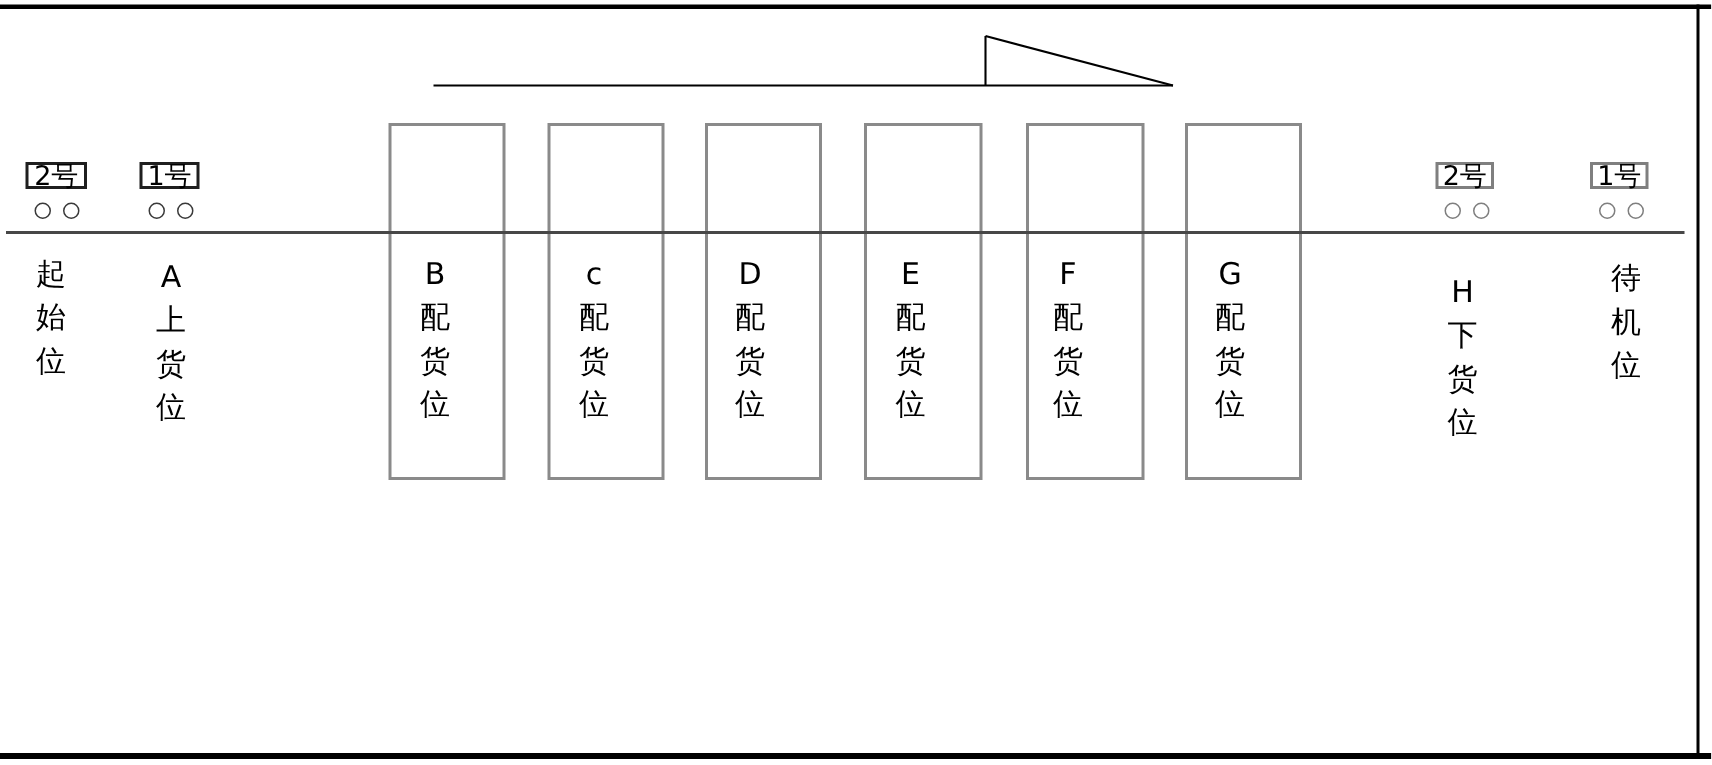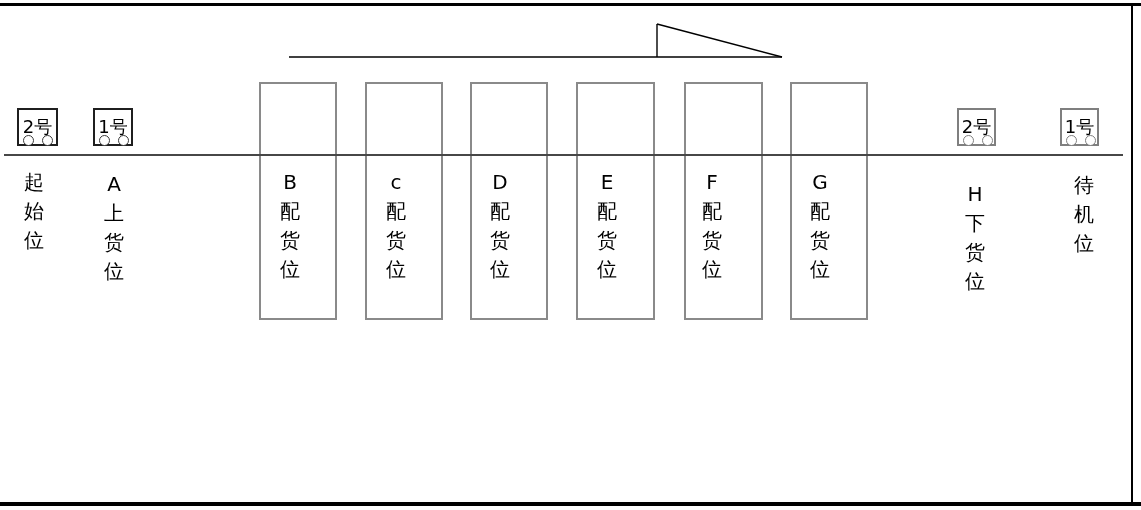--- a/index.html
+++ b/index.html
@@ -31,21 +31,21 @@
   .lbl-c{left:383px;top:168px;}
   .lbl-d{left:487px;top:168px;}
   .lbl-e{left:594px;top:168px;}
   .lbl-f{left:699px;top:168px;}
   .lbl-g{left:807px;top:168px;}
   .lbl-h{left:962px;top:180px;}
   .lbl-standby{left:1071px;top:171px;}
 
   
   .cart{position:absolute;top:108px;height:38px;}
-  .cart-body{position:absolute;left:0;top:0;width:100%;height:38px;border:2px solid #1f1f1f;box-sizing:border-box;
+  .cart-body{position:absolute;left:0;top:0;width:100%;height:18px;border:2px solid #1f1f1f;box-sizing:border-box;
     display:flex;align-items:center;justify-content:center;font-size:18px;background:#fff;}
   .cart-gray .cart-body{border-color:#7f7f7f;}
   .wheel{position:absolute;top:27px;width:9px;height:9px;border:1px solid #3a3a3a;border-radius:50%;background:#fff;}
   .cart-gray .wheel{border-color:#7f7f7f;}
   .wheel.w1{left:6px;} .wheel.w2{left:25px;}
   .cart-l2{left:17px;width:41px;}
   .cart-l1{left:93px;width:40px;}
   .cart-r2{left:957px;width:39px;}
   .cart-r1{left:1060px;width:39px;}
 </style>

